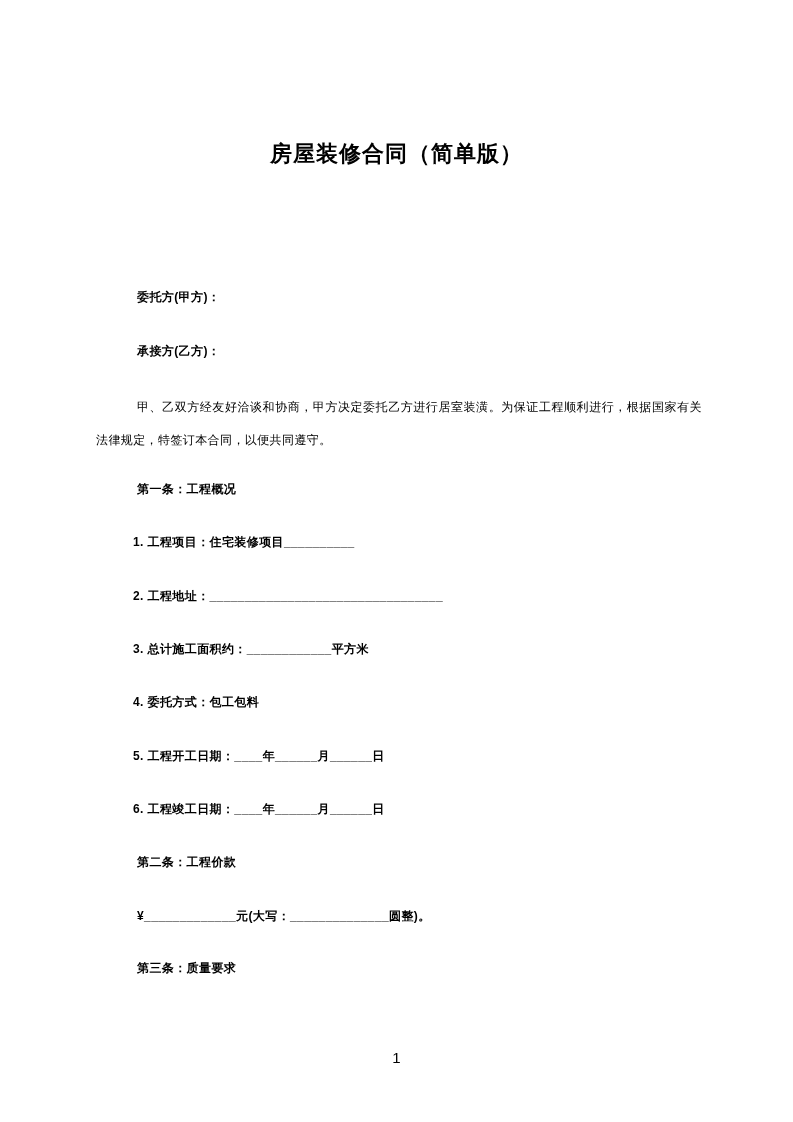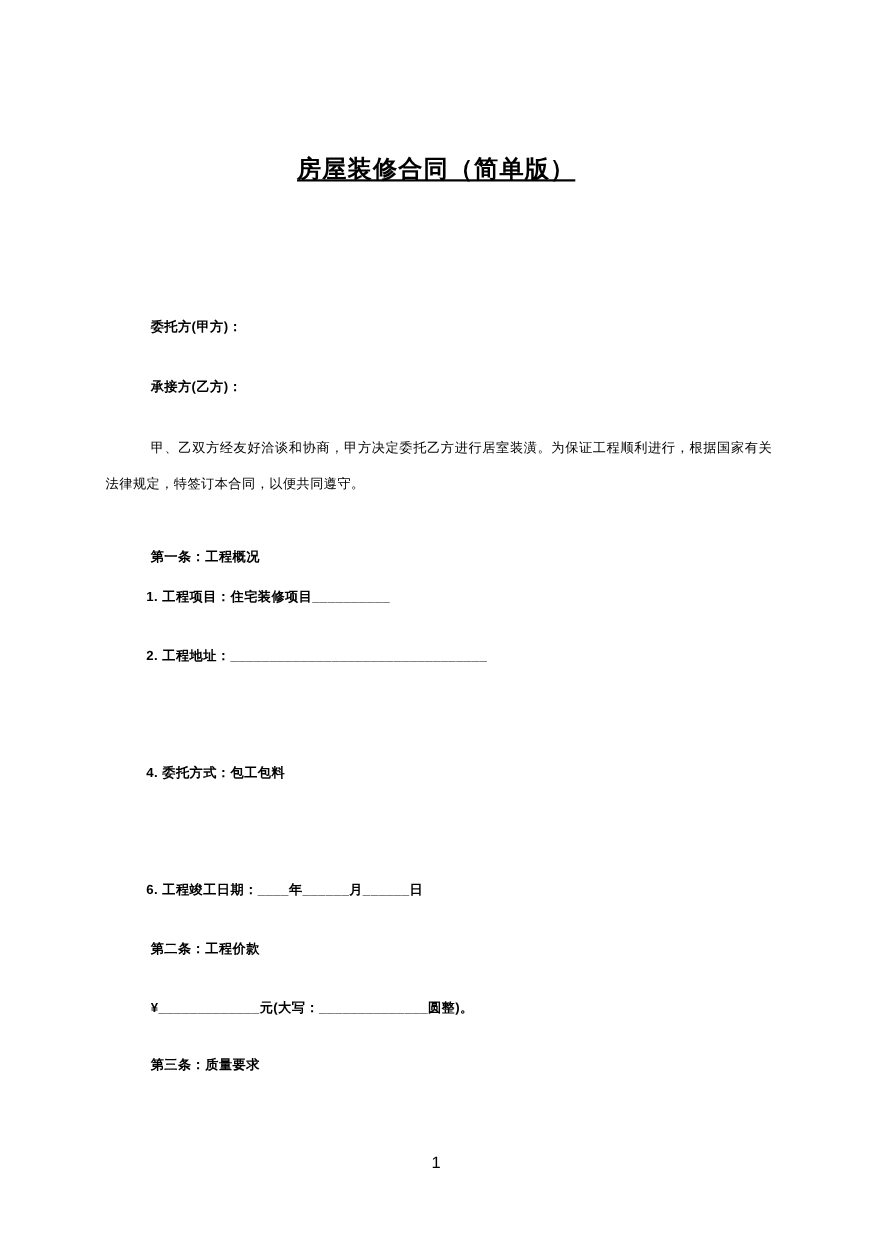--- a/index.html
+++ b/index.html
@@ -19,21 +19,20 @@
   .doc-title {
     position: absolute;
     top: 139px;
     left: 0;
     right: 0;
     text-align: center;
     font-size: 22px;
     font-weight: bold;
     letter-spacing: 1px;
     white-space: pre;
-    text-decoration: underline;
   }
   .line {
     position: absolute;
     left: 137px;
     font-size: 12px;
     line-height: 21px;
     white-space: pre;
     letter-spacing: 0.4px;
   }
   .bold { font-weight: bold; }
@@ -64,29 +63,31 @@
 <div class="page">
 
   <div class="doc-title">房屋装修合同（简单版）</div>
 
   <div class="line bold" style="top:287px;">委托方(甲方)：</div>
 
   <div class="line bold" style="top:341px;text-align:center;">承接方(乙方)：</div>
 
   <div class="intro-para">甲、乙双方经友好洽谈和协商，甲方决定委托乙方进行居室装潢。为保证工程顺利进行，根据国家有关法律规定，特签订本合同，以便共同遵守。</div>
 
-  <div class="line bold" style="top:496px;">第一条：工程概况</div>
+  <div class="line bold" style="top:479px;">第一条：工程概况</div>
 
   <div class="line bold item-line" style="top:532px;">1. 工程项目：住宅装修项目__________</div>
 
   <div class="line bold item-line" style="top:586px;">2. 工程地址：_________________________________</div>
 
+  <div class="line bold item-line" style="top:639px;">3. 总计施工面积约：____________平方米</div>
 
   <div class="line bold item-line" style="top:692px;">4. 委托方式：包工包料</div>
 
+  <div class="line bold item-line" style="top:746px;">5. 工程开工日期：____年______月______日</div>
 
   <div class="line bold item-line" style="top:799px;">6. 工程竣工日期：____年______月______日</div>
 
   <div class="line bold" style="top:852px;">第二条：工程价款</div>
 
   <div class="line bold" style="top:906px;">¥_____________元(大写：______________圆整)。</div>
 
   <div class="line bold" style="top:959px;font-family:Liberation Mono, monospace;">第三条：质量要求</div>
 
   <div class="page-number">1</div>

